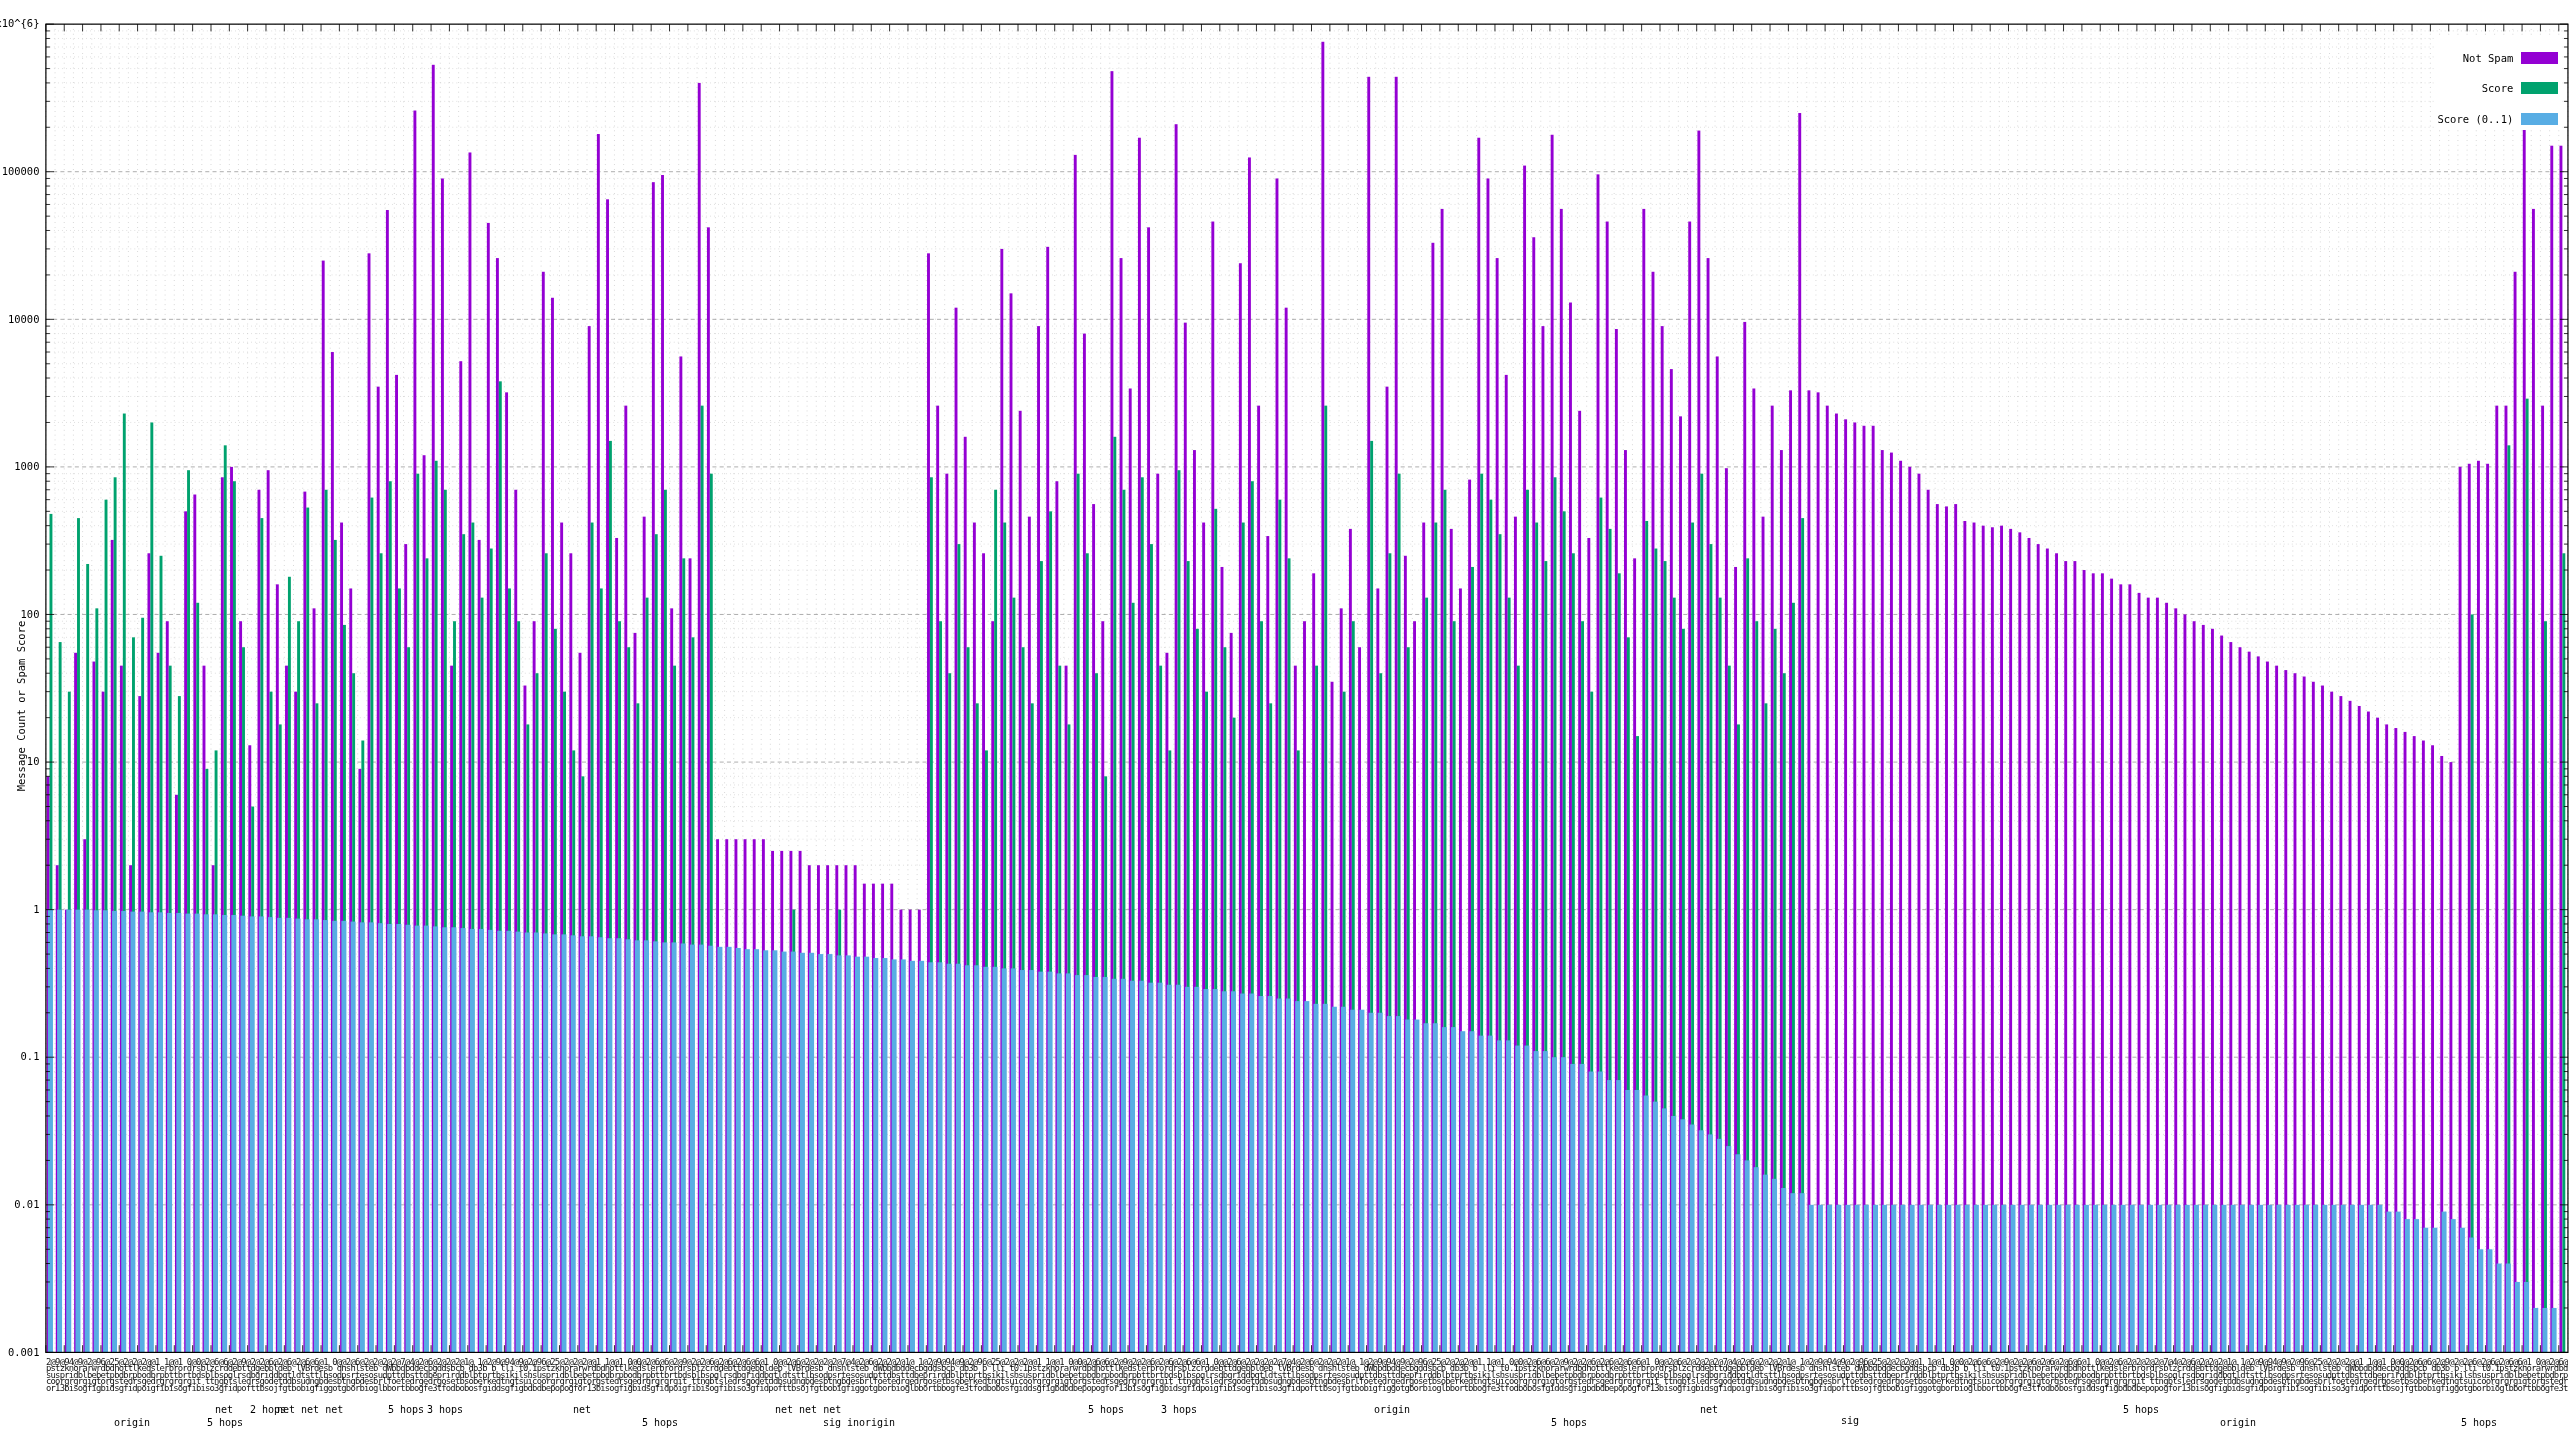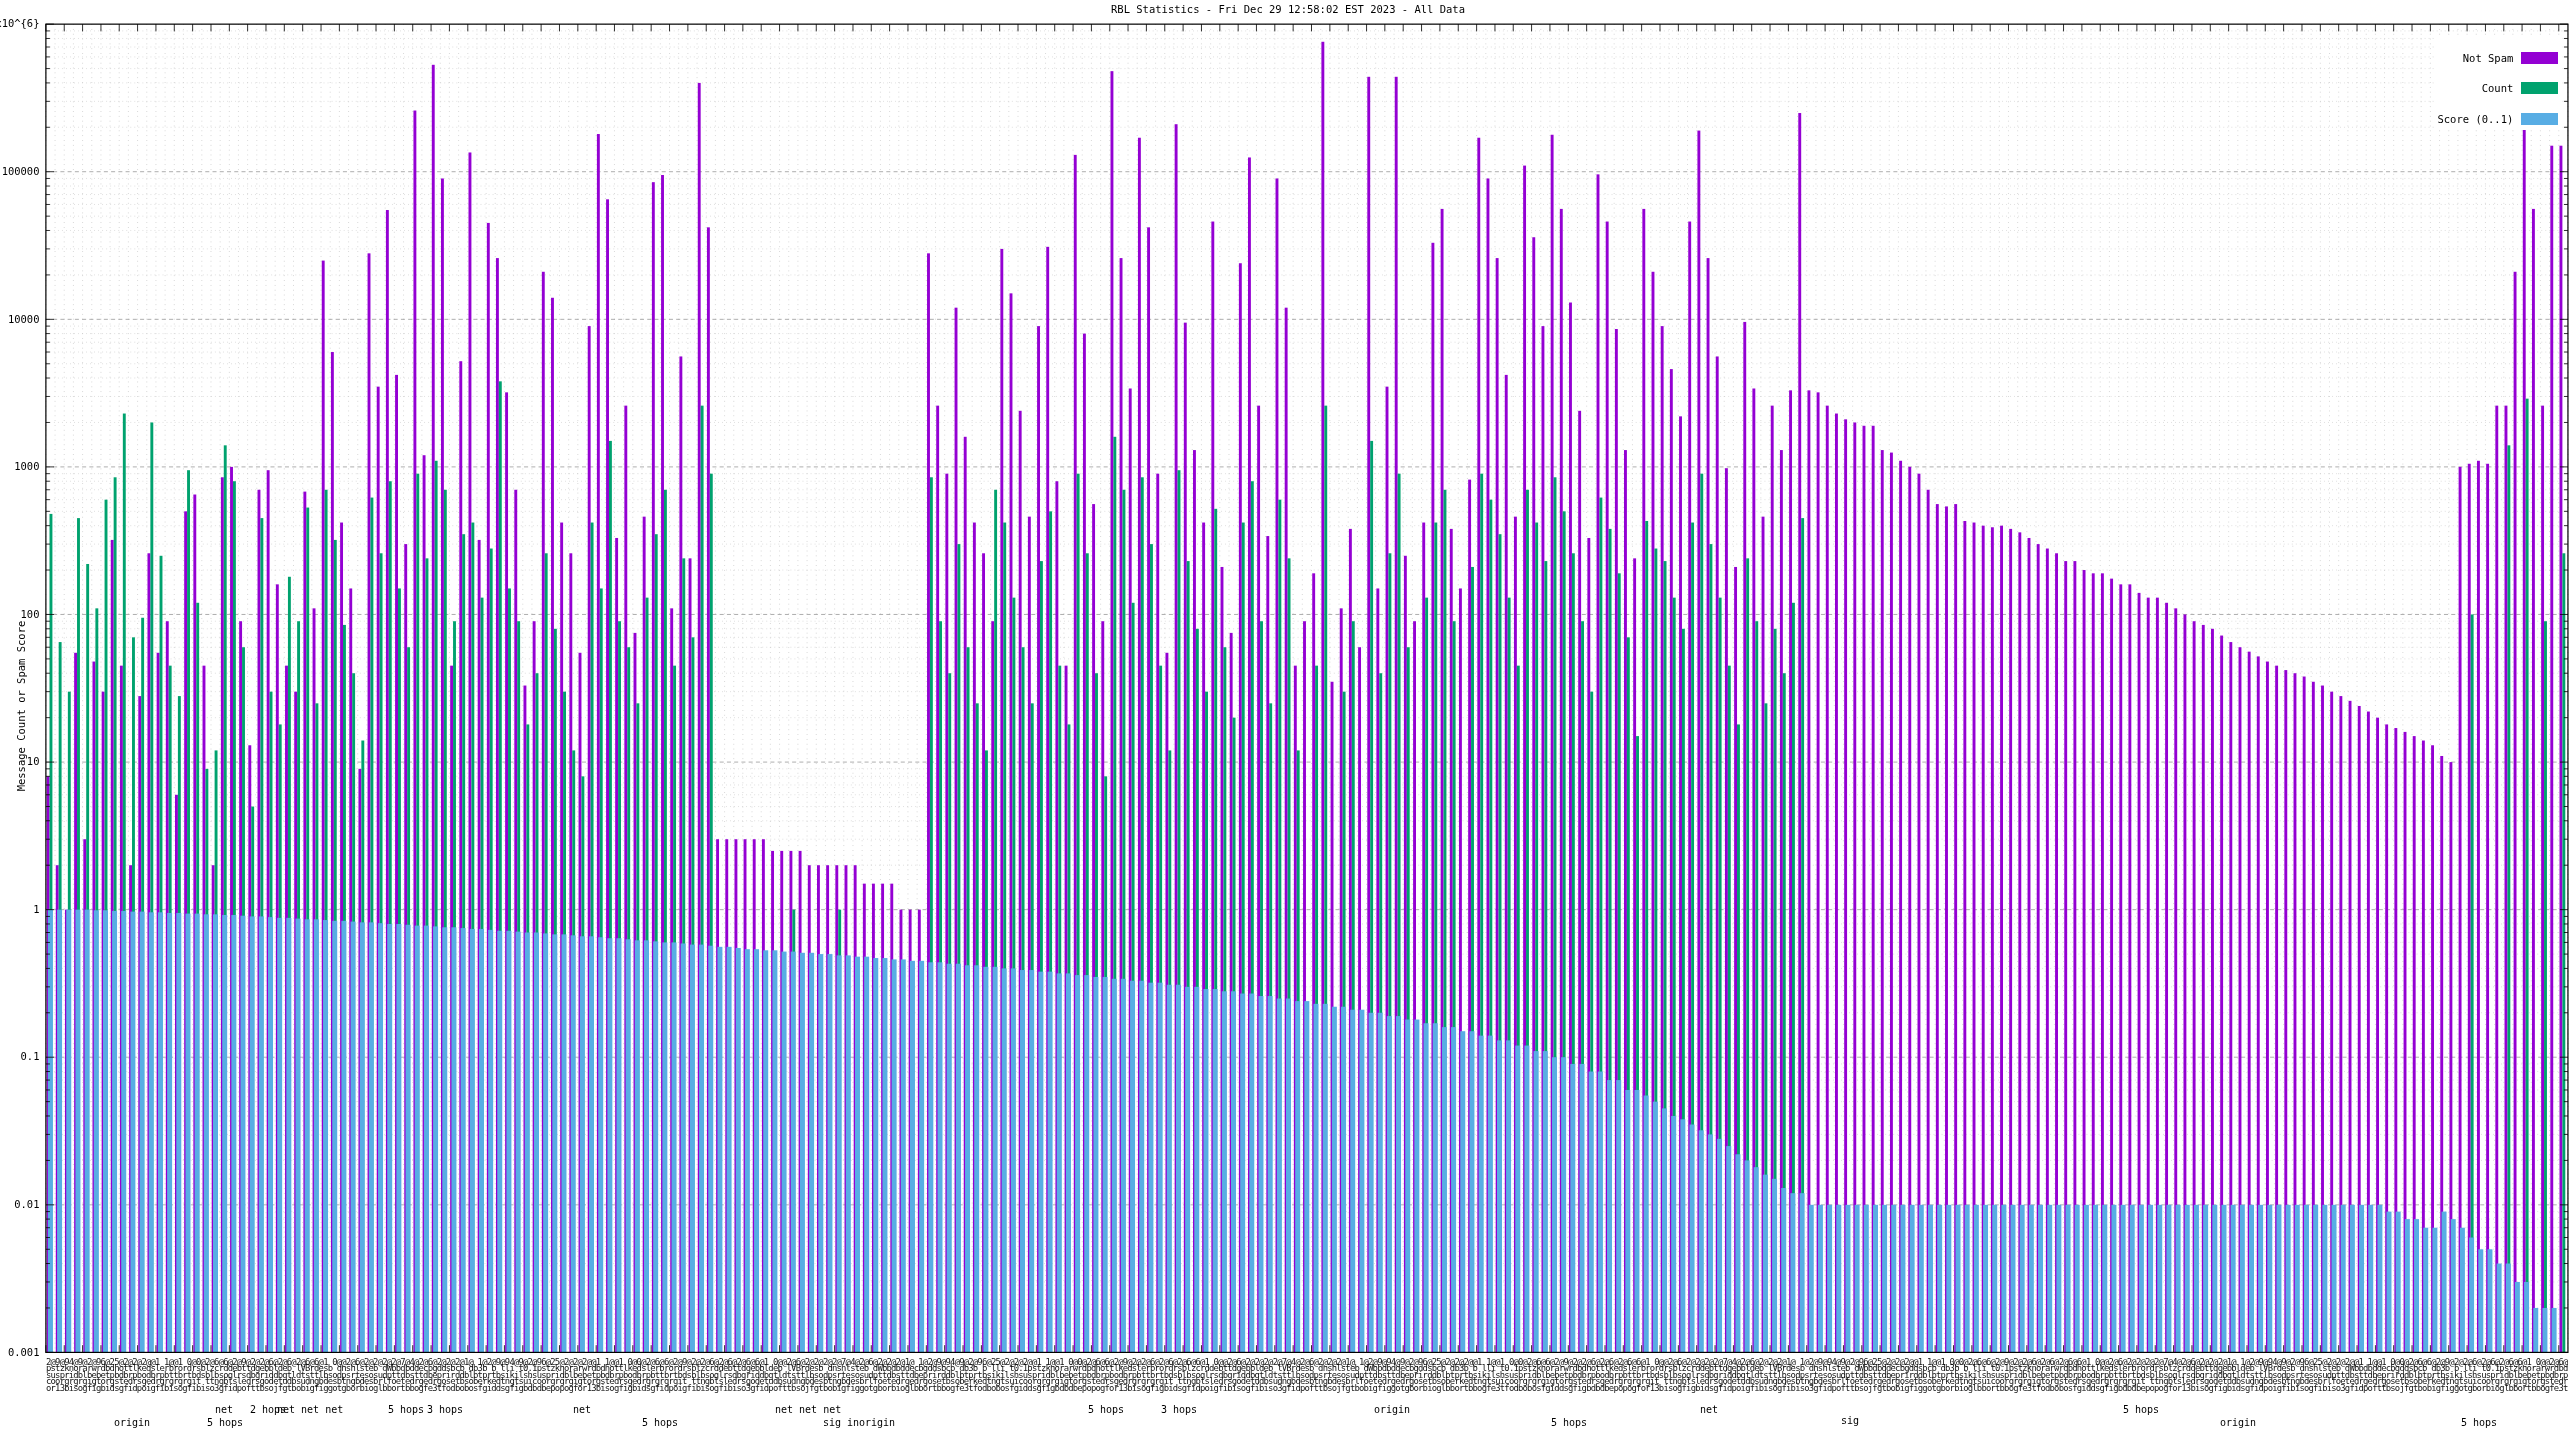--- a/index.html
+++ b/index.html
@@ -16,21 +16,20 @@
   .legend-swatch{width:37px;height:12px;display:inline-block;}
   .xlabels{position:absolute;left:46px;top:1357px;width:2522px;height:89px;overflow:hidden;}
   .garble-row{position:absolute;left:0;width:100%;white-space:nowrap;font-size:8.9px;
               letter-spacing:-0.8px;color:#000;opacity:.92;}
   .frag{position:absolute;font-size:10px;white-space:pre;}
 </style>
 </head>
 <body>
 
 <div class="stage">
-  <div class="chart-title">RBL Statistics - Fri Dec 29 12:58:02 EST 2023 - All Data</div>
   <div class="y-axis-title">Message Count or Spam Score</div>
 
   <svg class="plot" id="plot" width="2576" height="1449" viewBox="0 0 3200 1800">
       <line x1="57" y1="1624.8" x2="3190" y2="1624.8" stroke="#d0d0d0" stroke-width="1" stroke-dasharray="1,4"></line>
       <line x1="57" y1="1592.5" x2="3190" y2="1592.5" stroke="#d0d0d0" stroke-width="1" stroke-dasharray="1,4"></line>
       <line x1="57" y1="1569.6" x2="3190" y2="1569.6" stroke="#d0d0d0" stroke-width="1" stroke-dasharray="1,4"></line>
       <line x1="57" y1="1551.9" x2="3190" y2="1551.9" stroke="#d0d0d0" stroke-width="1" stroke-dasharray="1,4"></line>
       <line x1="57" y1="1537.3" x2="3190" y2="1537.3" stroke="#d0d0d0" stroke-width="1" stroke-dasharray="1,4"></line>
       <line x1="57" y1="1525.1" x2="3190" y2="1525.1" stroke="#d0d0d0" stroke-width="1" stroke-dasharray="1,4"></line>
       <line x1="57" y1="1514.4" x2="3190" y2="1514.4" stroke="#d0d0d0" stroke-width="1" stroke-dasharray="1,4"></line>
@@ -1556,21 +1555,21 @@
       <text x="49" y="1500.7" text-anchor="end" font-size="13" font-family="DejaVu Sans Mono, Liberation Mono, monospace">0.01</text>
       <text x="49" y="1684.0" text-anchor="end" font-size="13" font-family="DejaVu Sans Mono, Liberation Mono, monospace">0.001</text>
     </svg>
 
   <div class="legend">
     <div class="legend-row">
       <span class="legend-label">Not Spam</span>
       <span class="legend-swatch" style="background: rgb(148, 0, 211);"></span>
     </div>
     <div class="legend-row">
-      <span class="legend-label">Count</span>
+      <span class="legend-label">Score</span>
       <span class="legend-swatch" style="background: rgb(0, 162, 110);"></span>
     </div>
     <div class="legend-row">
       <span class="legend-label">Score (0..1)</span>
       <span class="legend-swatch" style="background: rgb(88, 173, 228);"></span>
     </div>
   </div>
 
   <div class="xlabels" id="xlabels">
       <div class="garble-row" style="top:0px">2@9@94@9@2@96@25@2@2@2@@1 1@@1 0@0@2@6@6@2@9@2@2@6@2@6@2@6@6@1 0@@2@6@2@2@2@2@7@4@2@6@2@2@2@1@ 1@2@9@94@9@2@96@25@2@2@2@@1 1@@1 0@0@2@6@6@2@9@2@2@6@2@6@2@6@6@1 0@@2@6@2@2@2@2@7@4@2@6@2@2@2@1@ 1@2@9@94@9@2@96@25@2@2@2@@1 1@@1 0@0@2@6@6@2@9@2@2@6@2@6@2@6@6@1 0@@2@6@2@2@2@2@7@4@2@6@2@2@2@1@ 1@2@9@94@9@2@96@25@2@2@2@@1 1@@1 0@0@2@6@6@2@9@2@2@6@2@6@2@6@6@1 0@@2@6@2@2@2@2@7@4@2@6@2@2@2@1@ 1@2@9@94@9@2@96@25@2@2@2@@1 1@@1 0@0@2@6@6@2@9@2@2@6@2@6@2@6@6@1 0@@2@6@2@2@2@2@7@4@2@6@2@2@2@1@ 1@2@9@94@9@2@96@25@2@2@2@@1 1@@1 0@0@2@6@6@2@9@2@2@6@2@6@2@6@6@1 0@@2@6@2@2@2@2@7@4@2@6@2@2@2@1@ 1@2@9@94@9@2@96@25@2@2@2@@1 1@@1 0@0@2@6@6@2@9@2@2@6@2@6@2@6@6@1 0@@2@6@2@2@2@2@7@4@2@6@2@2@2@1@ 1@2@9@94@9@2@96@25@2@2@2@@1 1@@1 0@0@2@6@6@2@9@2@2@6@2@6@2@6@6@1 0@@2@6@2@2@2@2@7@4@2@6@2@2@2@1@ 1@</div>

